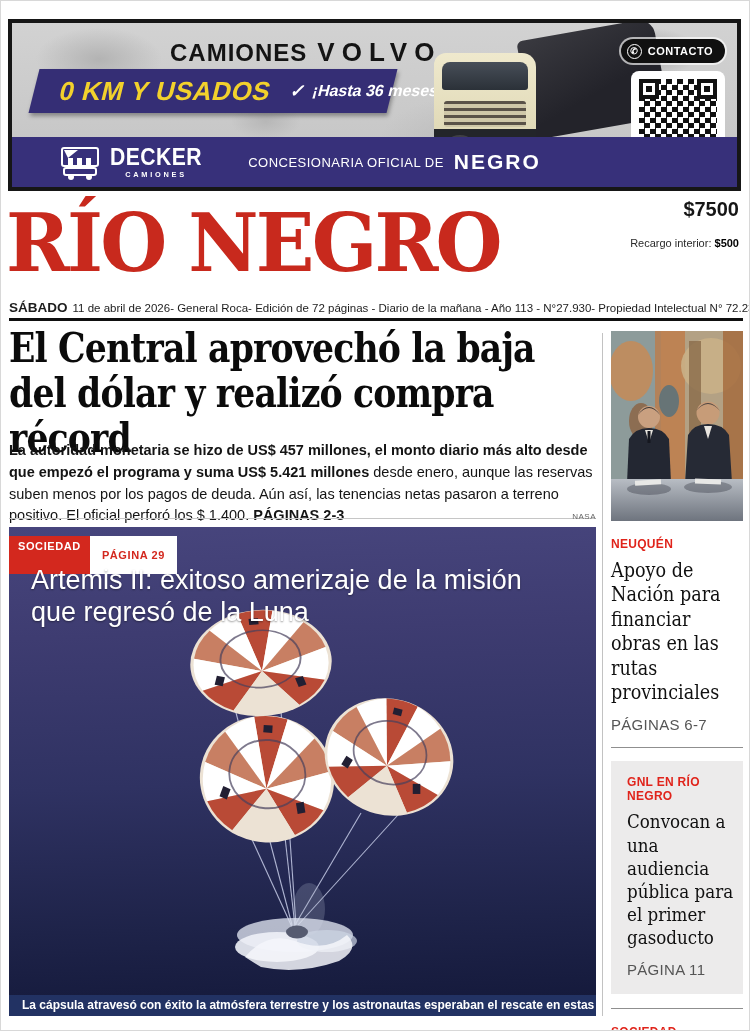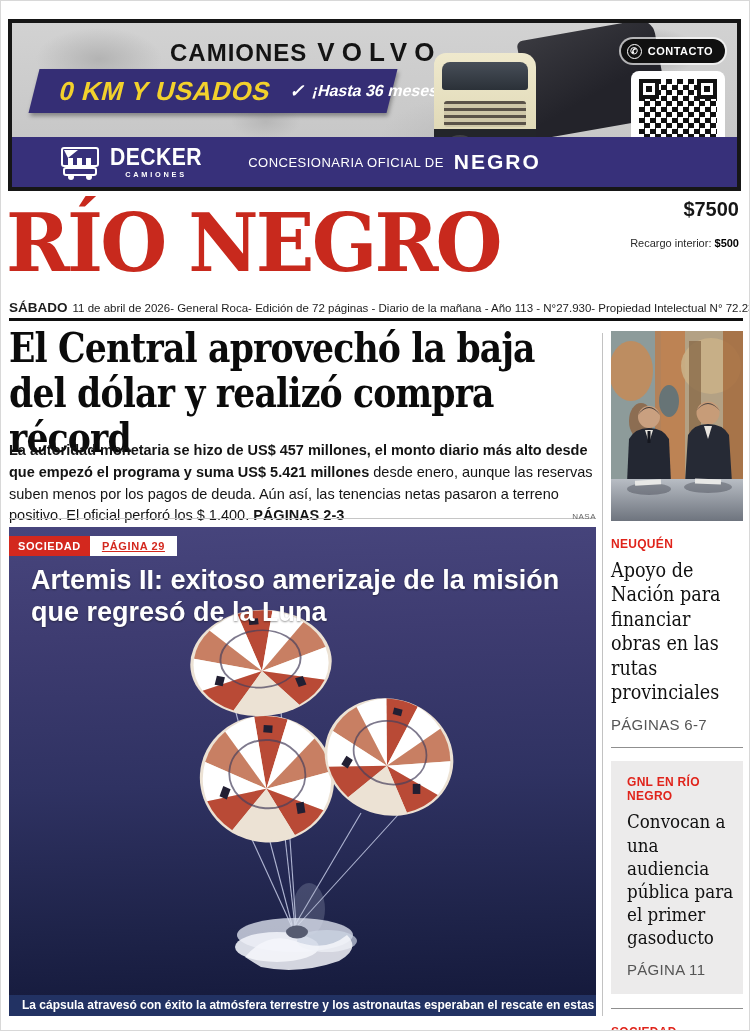--- a/index.html
+++ b/index.html
@@ -67,22 +67,22 @@
   .lead-deck { position:absolute; left:8px; top:439px; width:589px; font-size:14.5px; line-height:1.5; color:#141414; }
   .b { font-weight:bold; }
   .deck-div { position:absolute; left:8px; top:517px; width:587px; height:1px; background:#c6c6c6; }
   .nasa { position:absolute; left:8px; top:511px; width:587px; text-align:right; font-size:8px; color:#666; letter-spacing:.5px; }
 
   
   .photo { position:absolute; left:8px; top:526px; width:587px; height:489px; overflow:hidden;
     background:linear-gradient(178deg,#47457d 0%, #3e3c71 22%, #2f3262 52%, #1e2349 80%, #131839 100%); }
   .tags { position:absolute; left:0; top:9px; display:flex; font-size:11px; font-weight:bold; letter-spacing:.6px; }
   .tag-red { background:#d3281e; color:#fff; padding:4px 9px; }
-  .tag-white { background:#fff; color:#d3281e; padding:4px 12px;text-decoration:underline; }
-  .photo-h { position:absolute; left:22px; top:38px; width:530px; color:#fff; font-size:27px; font-weight:bold; line-height:1.17; text-shadow:0 1px 2px rgba(0,0,0,.4); }
+  .tag-white { background:#fff; color:#d3281e; padding:13px 12px; }
+  .photo-h { position:absolute; left:22px; top:38px; width:530px; color:#fff; font-size:27px; font-weight:normal; line-height:1.17; text-shadow:0 1px 2px rgba(0,0,0,.4); }
   .photo svg.scene { position:absolute; left:0; top:0; }
   .caption { position:absolute; left:0; right:0; bottom:0; height:21px; background:#223263; color:#fff; font-size:12px; font-weight:bold; line-height:21px; padding-left:13px; }
 
   
   .v-div { position:absolute; left:601px; top:332px; width:1px; height:683px; background:#c2c2c2; }
   .sidebar { position:absolute; left:610px; top:330px; width:132px; }
   .sb-photo { width:132px; height:190px; overflow:hidden; }
   .kicker { color:#e0241b; font-weight:bold; font-size:12px; letter-spacing:.3px; }
   .sb-h { font-family:"DejaVu Serif", serif; font-size:20px; line-height:1.22; color:#101010; margin-top:7px; width:152px; transform:scaleX(.88); transform-origin:left top; }
   .sb-pages { color:#555; font-size:15px; margin-top:12px; letter-spacing:.3px; }

